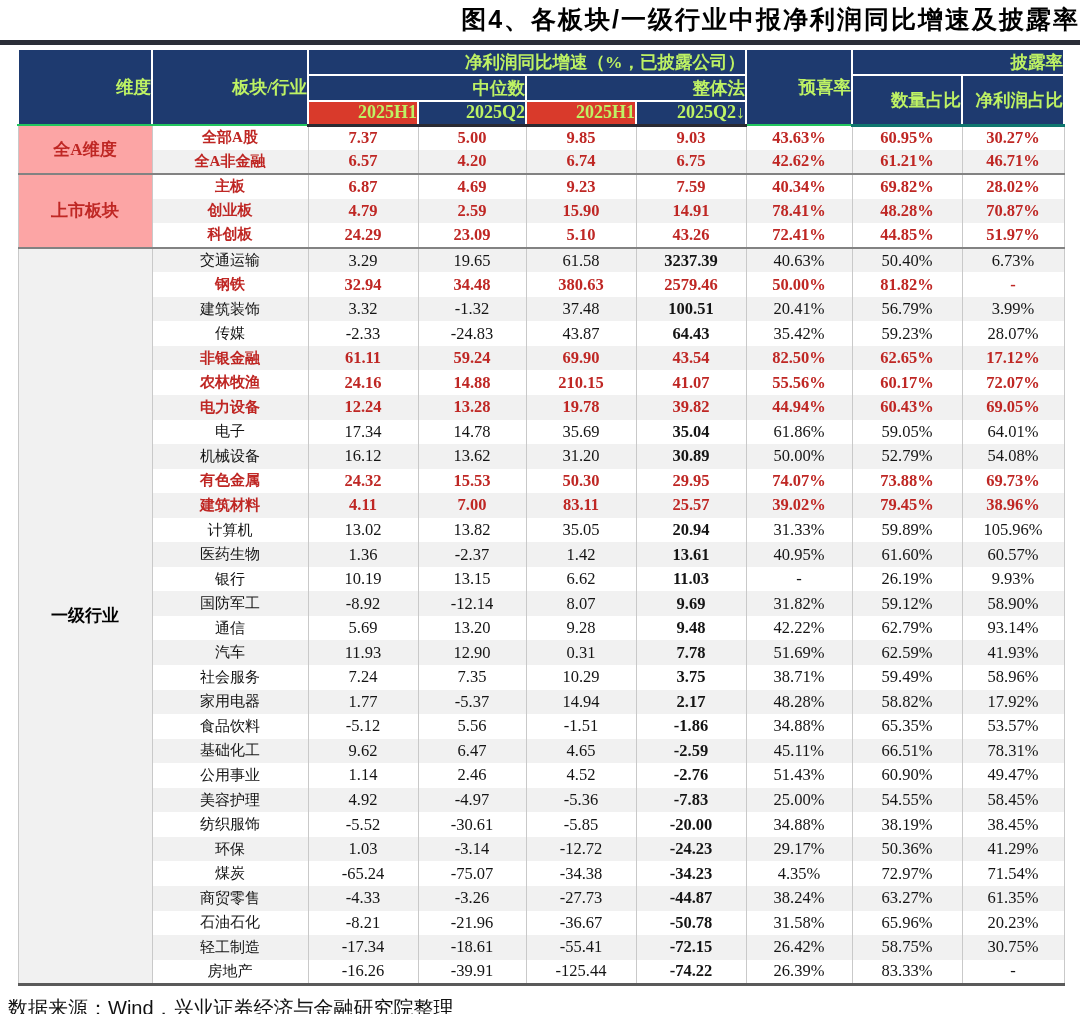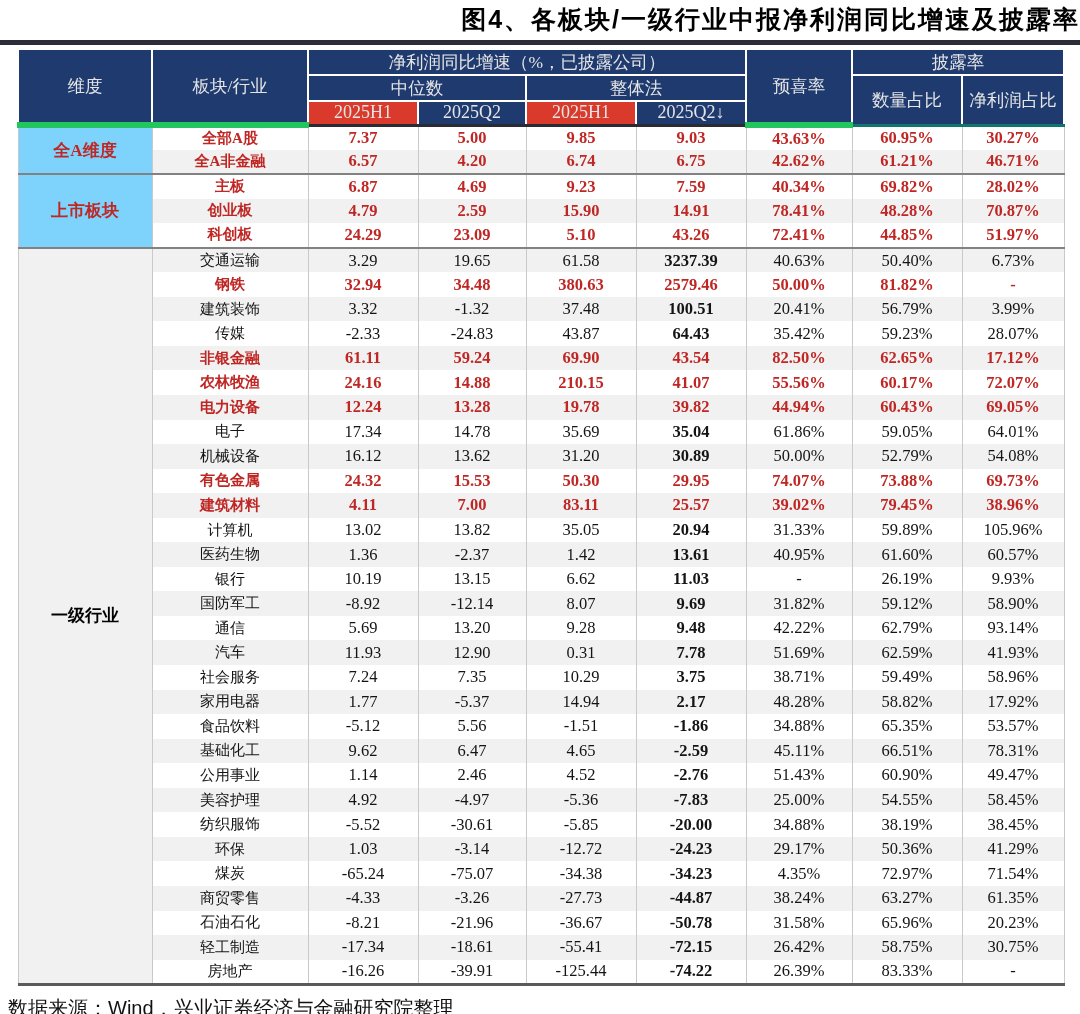--- a/index.html
+++ b/index.html
@@ -12,42 +12,42 @@
     font-weight:bold;font-size:25px;color:#000;
     margin:3px 0 4px 8px;letter-spacing:2px;white-space:nowrap;text-align:right;
   }
   .title-rule{width:1080px;height:5px;background:#2b2e38;}
   table{
     border-collapse:collapse;table-layout:fixed;
     width:1046px;margin:3px 0 0 17px;
   }
   
   thead th{
-    background:#1e3a6f;color:#e5e5e5;font-weight:normal;
-    border:2px solid #ffffff;text-align:center;vertical-align:middle;
+    background:#1e3a6f;color:#bef264;font-weight:bold;
+    border:2px solid #ffffff;text-align:right;vertical-align:middle;
     font-size:17.5px;padding:0;overflow:hidden;white-space:nowrap;
   }
   thead tr.h1{height:26px;}
   thead tr.h2{height:25px;}
   thead tr.h3{height:24px;}
   thead tr.h3 th{font-size:18px;}
   thead th.redcell{background:#d93a2b;}
   thead tr.h3 th{border-bottom:3px solid #2a2a32;}
-  thead th[rowspan="3"]{border-bottom:6px solid #22c55e;}
+  thead th[rowspan="3"]{border-bottom:2px solid #22c55e;}
   thead th[rowspan="2"]{border-bottom:3px solid #0f766e;}
   
   tbody{border-bottom:3px solid #5a5a5a;}
   tbody tr{height:24.55px;}
   tbody td{
     border-left:1px solid #c9c9c9;border-right:1px solid #c9c9c9;
     text-align:center;vertical-align:middle;padding:0;
     font-size:16.5px;color:#141414;white-space:nowrap;overflow:hidden;
   }
   tbody tr.stripe td{background:#f1f1f1;}
-  tbody td.dim{background:#7dd3fc;font-weight:bold;color:#000;font-size:17px;}
+  tbody td.dim{background:#fca5a5;font-weight:bold;color:#000;font-size:17px;}
   tbody td.name{font-size:15px;}
   tbody td.v3{font-weight:bold;}
   tbody tr.hl td{color:#bf2724;font-weight:bold;}
   tbody tr.gstart td{border-top:2.5px solid #828282;margin-left:28px;}
   
   .source{
     font-family:"Liberation Sans","DejaVu Sans",sans-serif;
     font-size:20px;color:#111;margin:9px 0 0 8px;white-space:nowrap;
   }
 </style>

